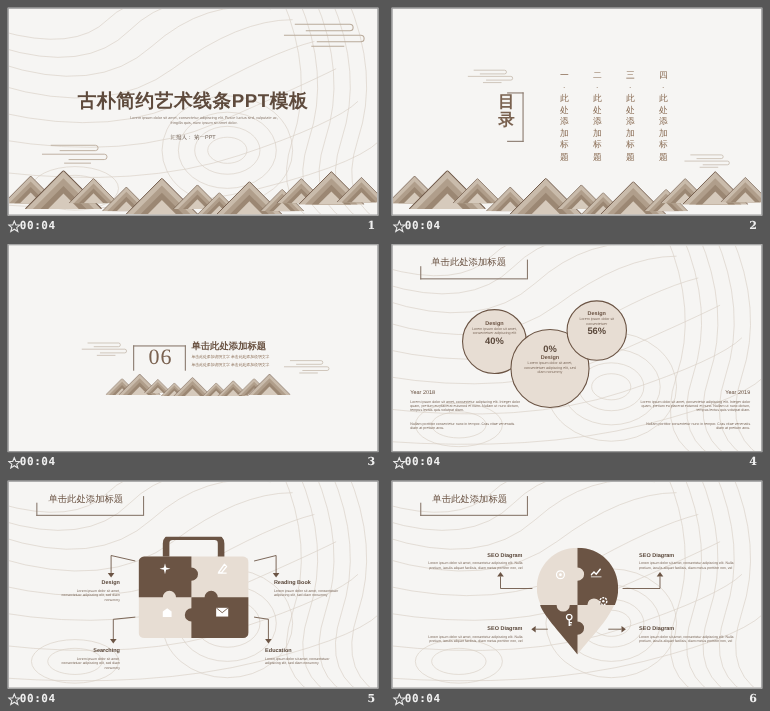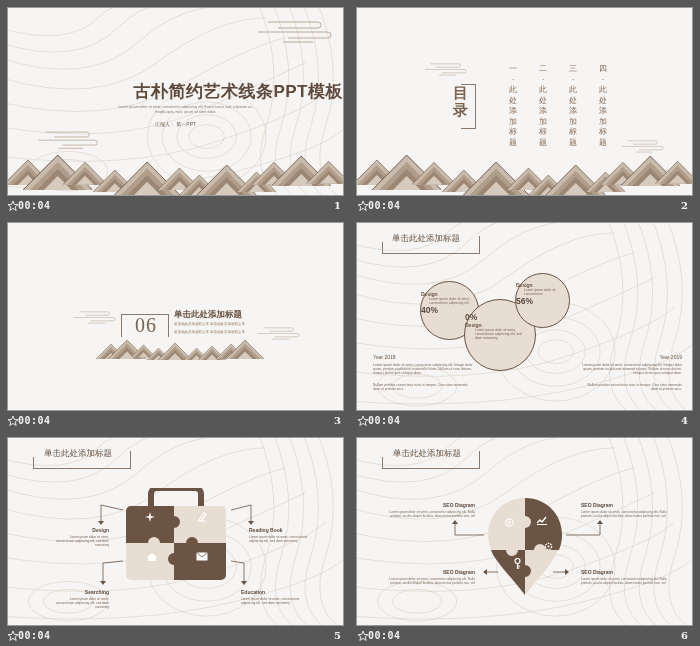--- a/index.html
+++ b/index.html
@@ -13,21 +13,21 @@
   .cell.right .slide { left: 6px; }
   .footer { position: absolute; left: 0; top: 197px; width: 350px; height: 18px; }
   .footer .star { position: absolute; left: 7px; top: 3px; width: 12px; height: 12px; }
   .footer .time { position: absolute; left: 18px; top: 3px; color: #f0f0f0; font-family: "DejaVu Sans Mono", monospace; font-weight: bold; font-size: 10px; letter-spacing: 0.5px; }
   .footer .num { position: absolute; right: 9px; top: 3px; color: #f0f0f0; font-weight: bold; font-size: 10px; font-family: "DejaVu Serif", serif; }
   .cell.right .footer .num { right: 12px; }
   .contours { position: absolute; left: 0; top: 0; width: 100%; height: 100%; }
   .mountains { position: absolute; left: 0; bottom: 0; width: 100%; height: 55px; }
 
   
-  .s1-title { position: absolute; left: 0; width: 100%; top: 72px; text-align: right; font-size: 17px; font-weight: bold; color: #5e4a3c; letter-spacing: 0.5px; }
+  .s1-title { position: absolute; left: 0; width: 100%; top: 72px; text-align: center; font-size: 17px; font-weight: bold; color: #5e4a3c; letter-spacing: 0.5px; }
   .s1-sub { position: absolute; left: 110px; width: 135px; top: 97px; text-align: center; font-size: 3.5px; line-height: 4.5px; color: #8a7a6e; }
   .s1-rep { position: absolute; left: 0; width: 100%; top: 113px; text-align: center; font-size: 5px; color: #6b5b4e; }
 
   
   .s2-mulu { position: absolute; left: 96px; top: 76px; width: 14px; font-size: 15px; line-height: 17px; font-weight: bold; color: #7a6250; }
   .s2-bracket { position: absolute; left: 104px; top: 76px; width: 15px; height: 45px; border-right: 1px solid #8a7a6e; border-top: 1px solid #8a7a6e; border-bottom: 1px solid #8a7a6e; border-left: none; }
   .s2-col { position: absolute; top: 56px; width: 10px; font-size: 8px; line-height: 10.5px; color: #8a6d55; text-align: center; }
 
   
   .s3-num { position: absolute; left: 127px; top: 91px; font-family: "Liberation Serif", serif; font-size: 20px; color: #7a6250; letter-spacing: 1px; }
@@ -35,21 +35,21 @@
   .s3-br2 { position: absolute; left: 158px; top: 91px; width: 3px; height: 23px; border-right: 1px solid #8a7a6e; }
   .s3-title { position: absolute; left: 166px; top: 86px; font-size: 8.5px; font-weight: bold; color: #6b5444; }
   .s3-line { position: absolute; left: 166px; font-size: 3.5px; color: #8a6d55; white-space: nowrap; }
 
   
   .sec-head { position: absolute; left: 25px; top: 10px; font-size: 8.5px; color: #6b5444; }
   .sec-br { position: absolute; left: 25px; top: 19px; width: 97px; height: 12px; border-left: 1px solid #8a7a6e; border-bottom: 1px solid #8a7a6e; }
   .sec-br2 { position: absolute; left: 122px; top: 13px; width: 1px; height: 18px; background: #8a7a6e; }
 
   
-  .circle { position: absolute; border-radius: 50%; background: #e7ddd3; border: 1.2px solid #6b5444; text-align: left; color: #6b5444; }
+  .circle { position: absolute; border-radius: 50%; background: #e7ddd3; border: 1.2px solid #6b5444; text-align: center; color: #6b5444; }
   .circle .h { font-weight: bold; font-size: 5px; }
   .circle .d { font-size: 3.3px; line-height: 4px; color: #7d6a5c; }
   .circle .p { font-weight: bold; font-size: 8.5px; color: #5c4a3d; }
   .year { position: absolute; font-size: 5px; color: #6b5444; }
   .para { position: absolute; font-size: 3.3px; line-height: 4.2px; color: #7d6a5c; }
 
   
   .lab-h { position: absolute; font-size: 5px; font-weight: bold; color: #5c4a3d; }
   .lab-d { position: absolute; font-size: 3.2px; line-height: 4px; color: #7d6a5c; }
 </style>

